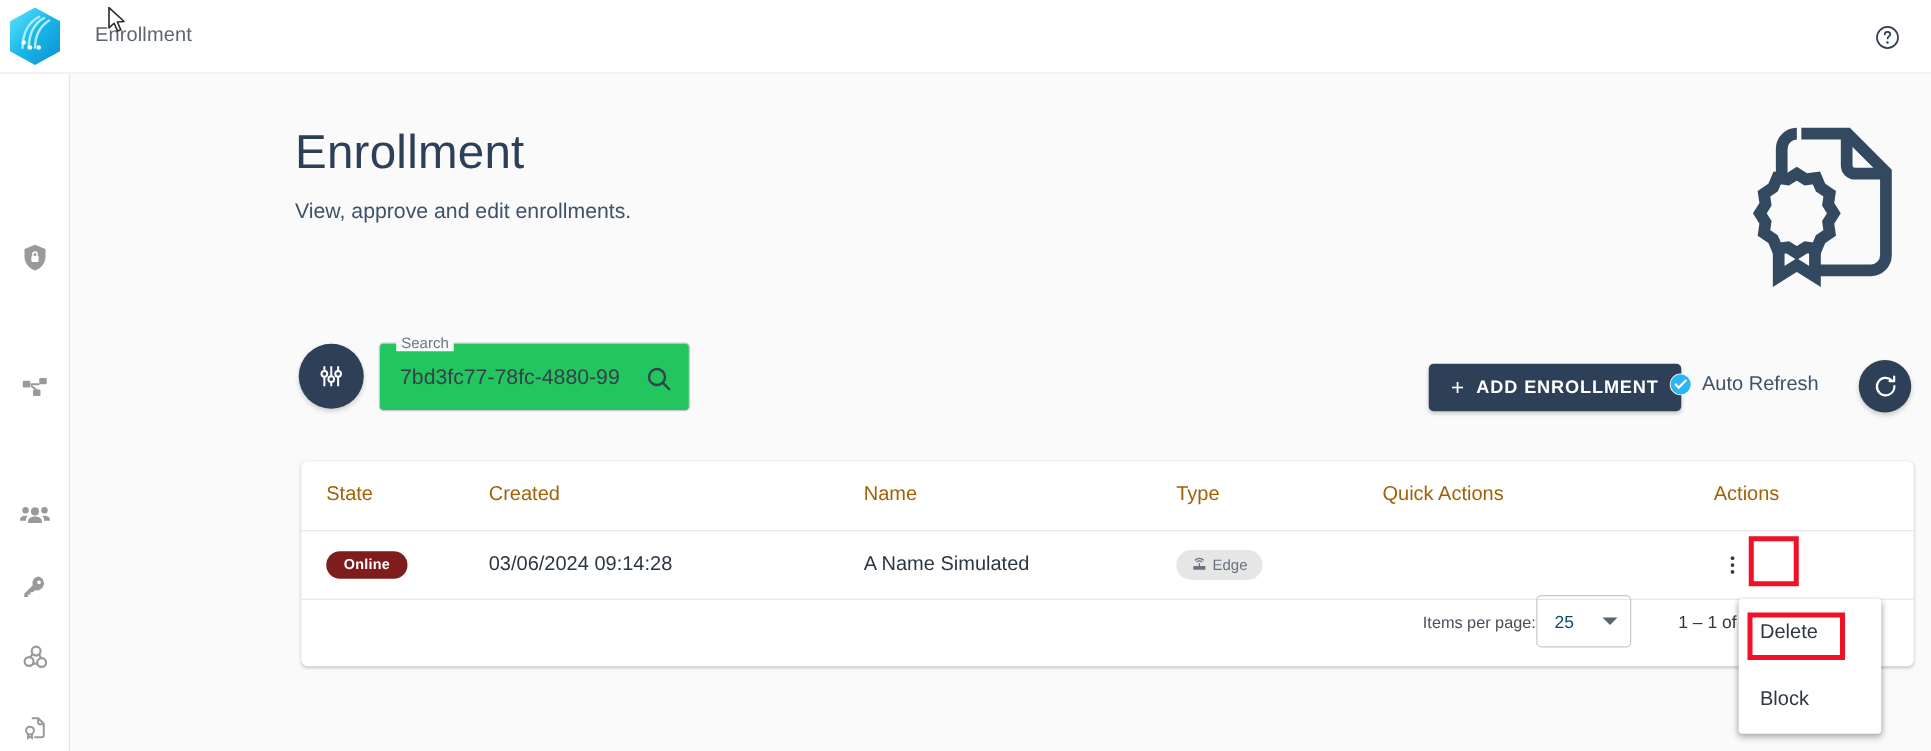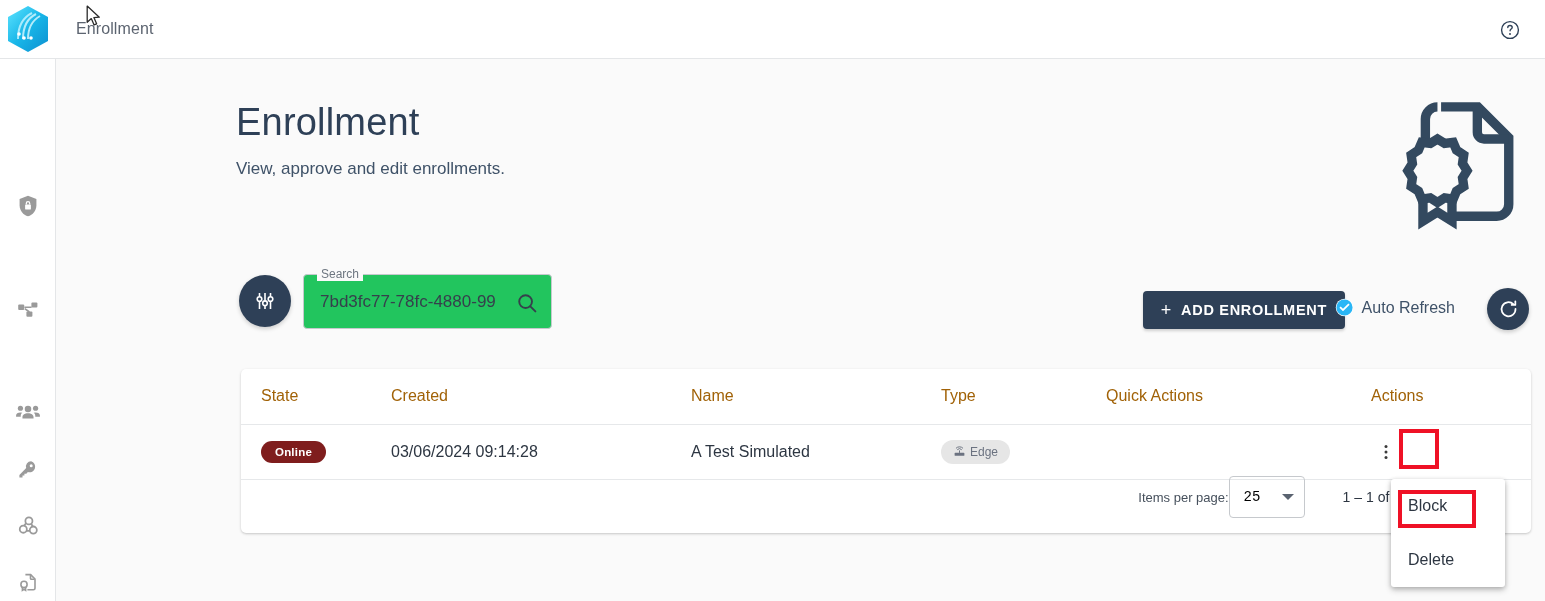--- a/index.html
+++ b/index.html
@@ -191,21 +191,21 @@
     display: flex; align-items: center; gap: 0;
     height: 52px;
   }
   .ipp-label { font-size: 13px; color: #46505c; }
   .ipp-select {
     width: 76px; height: 42px;
     border: 1px solid #c6c9cd; border-radius: 4px;
     display: flex; align-items: center; justify-content: space-between;
     padding: 0 10px 0 14px; cursor: pointer;
   }
-  .ipp-value { font-size: 14px; color: #000000; font-family: Liberation Mono, monospace; }
+  .ipp-value { font-size: 14px; color: #0c4a6e; }
   .caret {
     width: 0; height: 0;
     border-left: 6px solid transparent;
     border-right: 6px solid transparent;
     border-top: 6px solid #5a6370;
   }
   .range-label { font-size: 14px; color: #2d3642; margin: 0 38px 0 38px; }
   .pg-btn {
     width: 38px; height: 38px;
     display: flex; align-items: center; justify-content: center;
@@ -385,21 +385,21 @@
             <th class="c-quick">Quick Actions</th>
             <th class="c-act">Actions</th>
           </tr>
         </thead>
         <tbody>
           <tr>
             <td class="c-state">
               <span class="badge">Online</span>
             </td>
             <td class="c-date">03/06/2024 09:14:28</td>
-            <td class="c-name">A Test Simulated</td>
+            <td class="c-name">A Name Simulated</td>
             <td class="c-type">
               <span class="chip">
                 <svg width="13" height="13" viewBox="0 0 24 24" fill="none" stroke="currentColor" stroke-width="1.8">
                   <rect x="3" y="14.5" width="18" height="5.5" rx="1.2" fill="currentColor" stroke="none"></rect>
                   <path d="M12 14.5V10"></path>
                   <path d="M8.4 8.2a5 5 0 0 1 7.2 0" stroke-linecap="round"></path>
                   <path d="M6 5.6a8.4 8.4 0 0 1 12 0" stroke-linecap="round"></path>
                 </svg>
                 <span>Edge</span>
               </span>
@@ -436,22 +436,22 @@
             <path d="M15 6 9 12l6 6" stroke-linecap="round" stroke-linejoin="round"></path>
           </svg>
         </div>
       </div>
     </div>
   </div>
 
   <div class="kebab-hl"></div>
 
   <div class="menu">
+    <div class="menu-item">Delete</div>
     <div class="menu-item">Block</div>
-    <div class="menu-item">Delete</div>
   </div>
   <div class="menu-hl"></div>
 
   <svg class="cursor" width="17" height="23" viewBox="0 0 17 23">
     <path d="M1.2 1.1 1.2 17.3 5.3 13.6 8.1 19.9 10.6 18.8 7.9 12.6 13.3 12.2Z" fill="#ffffff" stroke="#2b2b2b" stroke-width="1.3" stroke-linejoin="round"></path>
   </svg>
 
 </div>
 
 </body></html>

